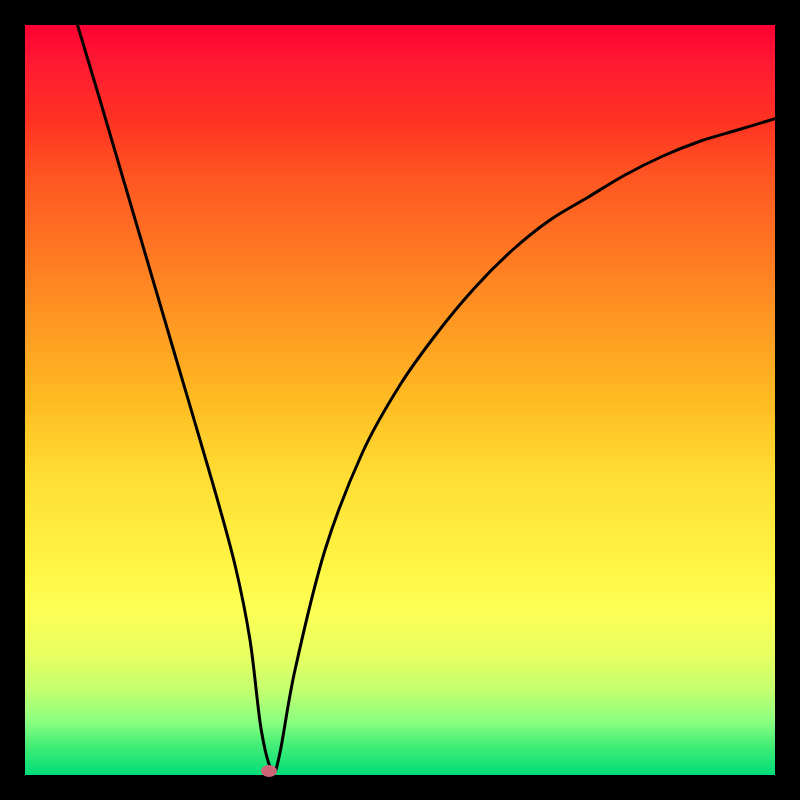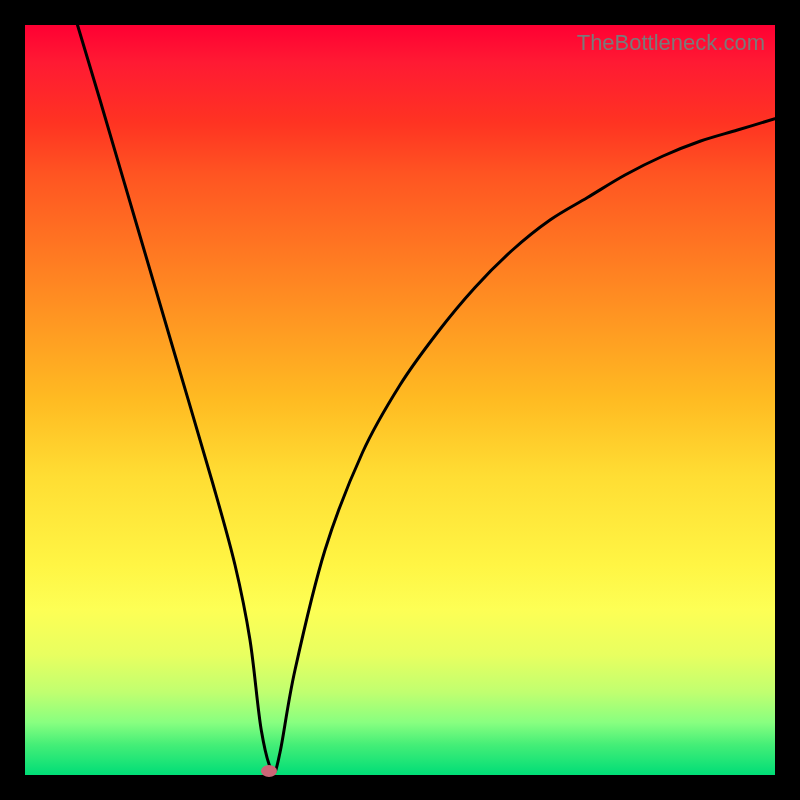--- a/index.html
+++ b/index.html
@@ -64,19 +64,18 @@
     background: #cc6677;
     border-radius: 50%;
     transform: translate(-50%, -50%);
   }
 </style>
 </head>
 <body>
 
 <div class="container">
   <div class="plot-area">
-    <div class="watermark">TheBottleneck.com</div>
     <svg class="curve" id="curve-svg" viewBox="0 0 750 750" preserveAspectRatio="none">
         <path d="M 52.50000000000001 0 C 56.25000000000001 12.5, 65 41.25, 75 75 C 85 108.75, 100 160, 112.5 202.5 C 125 245, 137.5 287.49999999999994, 150 329.99999999999994 C 162.5 372.49999999999994, 177.5 422.5, 187.5 457.5 C 197.5 492.5, 203.75000000000003 513.75, 210.00000000000003 540 C 216.25000000000003 566.25, 220.625 587.5, 225 615 C 229.375 642.5, 232.5 683.125, 236.25 705 C 240 726.875, 244.375 742.5, 247.5 746.25 C 250.625 750, 251.25000000000003 744.375, 255.00000000000003 727.5 C 258.75 710.625, 262.5 678.75, 270 645 C 277.5 611.25, 288.75 561.25, 300 525 C 311.25 488.75, 325 455, 337.5 427.5 C 350 400, 362.5 380, 375 360 C 387.5 340, 400.00000000000006 323.75, 412.50000000000006 307.5 C 425.00000000000006 291.25, 437.5 276.25, 450 262.5 C 462.5 248.75, 475 236.25, 487.5 225 C 500 213.75, 512.5 203.75, 525 195 C 537.5 186.25, 550 180, 562.5 172.5 C 575 165, 587.5 156.875, 600 150 C 612.5 143.125, 625 136.875, 637.5 131.25 C 650 125.625, 662.5 120.625, 675 116.25 C 687.5 111.875, 700 108.75, 712.5 105 C 725 101.25, 743.75 95.625, 750 93.75" fill="none" stroke="#000" stroke-width="3" stroke-linecap="round"></path>
       </svg>
     <div class="marker" id="marker" style="left: 243.75px; top: 746.25px; background: rgb(204, 102, 119);"></div>
   </div>
 </div>
 
 </body></html>

